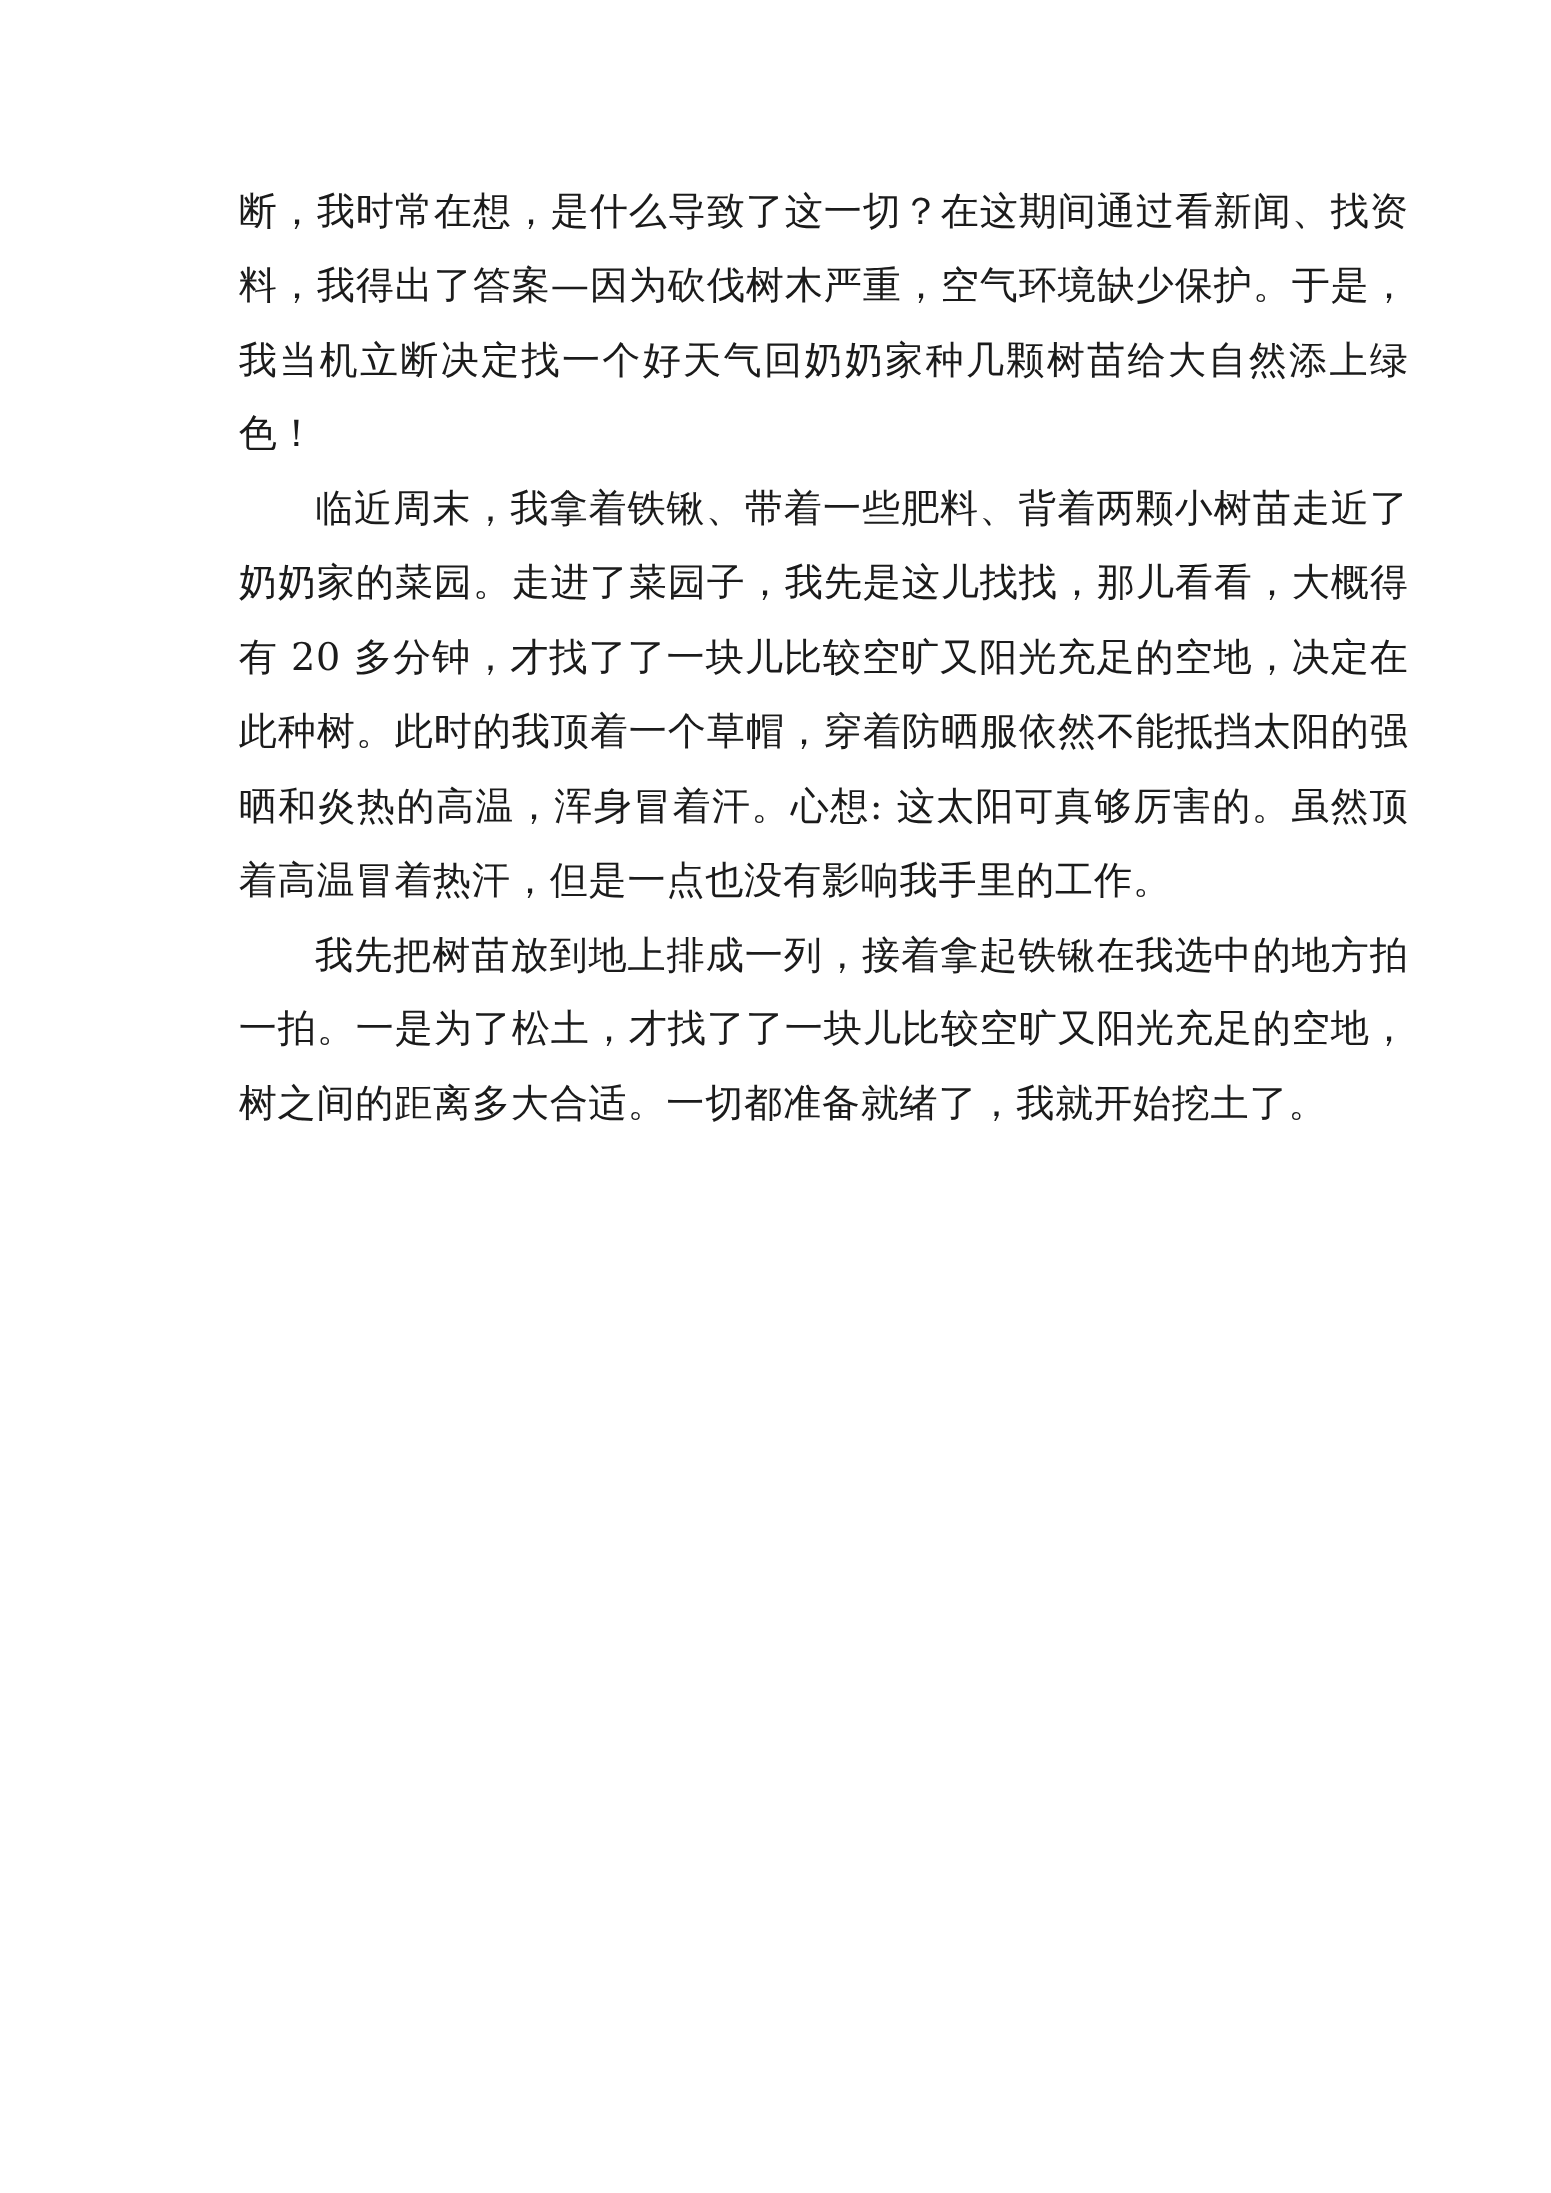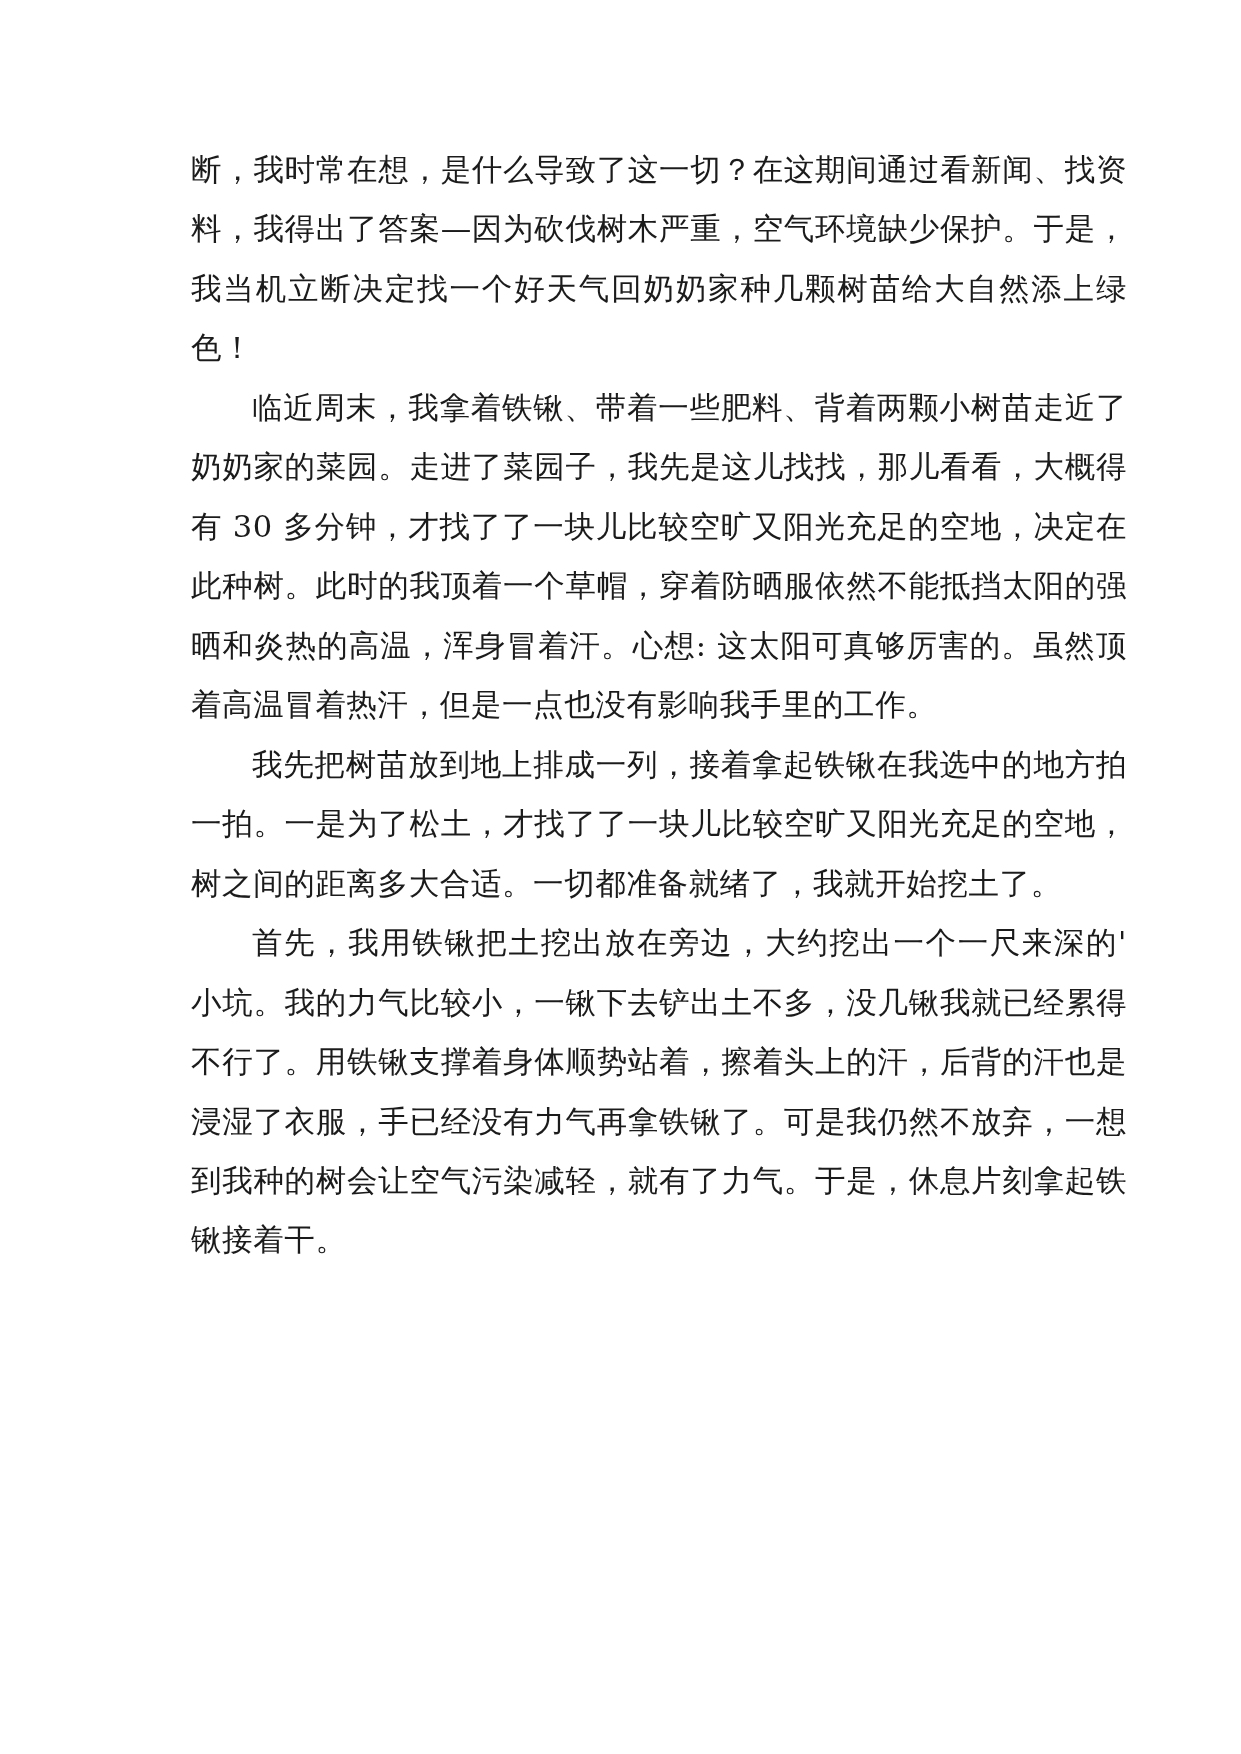--- a/index.html
+++ b/index.html
@@ -38,17 +38,16 @@
   .para.no-indent {
     text-indent: 0;
   }
 </style>
 </head>
 <body>
 
 <div class="page">
   <div class="doc-body">
     <p class="para no-indent">断，我时常在想，是什么导致了这一切？在这期间通过看新闻、找资料，我得出了答案—因为砍伐树木严重，空气环境缺少保护。于是，我当机立断决定找一个好天气回奶奶家种几颗树苗给大自然添上绿色！</p>
-    <p class="para">临近周末，我拿着铁锹、带着一些肥料、背着两颗小树苗走近了奶奶家的菜园。走进了菜园子，我先是这儿找找，那儿看看，大概得有 30 多分钟，才找了了一块儿比较空旷又阳光充足的空地，决定在此种树。此时的我顶着一个草帽，穿着防晒服依然不能抵挡太阳的强晒和炎热的高温，浑身冒着汗。心想: 这太阳可真够厉害的。虽然顶着高温冒着热汗，但是一点也没有影响我手里的工作。</p>
+    <p class="para">临近周末，我拿着铁锹、带着一些肥料、背着两颗小树苗走近了奶奶家的菜园。走进了菜园子，我先是这儿找找，那儿看看，大概得有 20 多分钟，才找了了一块儿比较空旷又阳光充足的空地，决定在此种树。此时的我顶着一个草帽，穿着防晒服依然不能抵挡太阳的强晒和炎热的高温，浑身冒着汗。心想: 这太阳可真够厉害的。虽然顶着高温冒着热汗，但是一点也没有影响我手里的工作。</p>
     <p class="para">我先把树苗放到地上排成一列，接着拿起铁锹在我选中的地方拍一拍。一是为了松土，才找了了一块儿比较空旷又阳光充足的空地，树之间的距离多大合适。一切都准备就绪了，我就开始挖土了。</p>
-    <p class="para">首先，我用铁锹把土挖出放在旁边，大约挖出一个一尺来深的' 小坑。我的力气比较小，一锹下去铲出土不多，没几锹我就已经累得不行了。用铁锹支撑着身体顺势站着，擦着头上的汗，后背的汗也是浸湿了衣服，手已经没有力气再拿铁锹了。可是我仍然不放弃，一想到我种的树会让空气污染减轻，就有了力气。于是，休息片刻拿起铁锹接着干。</p>
   </div>
 </div>
 
 </body></html>

